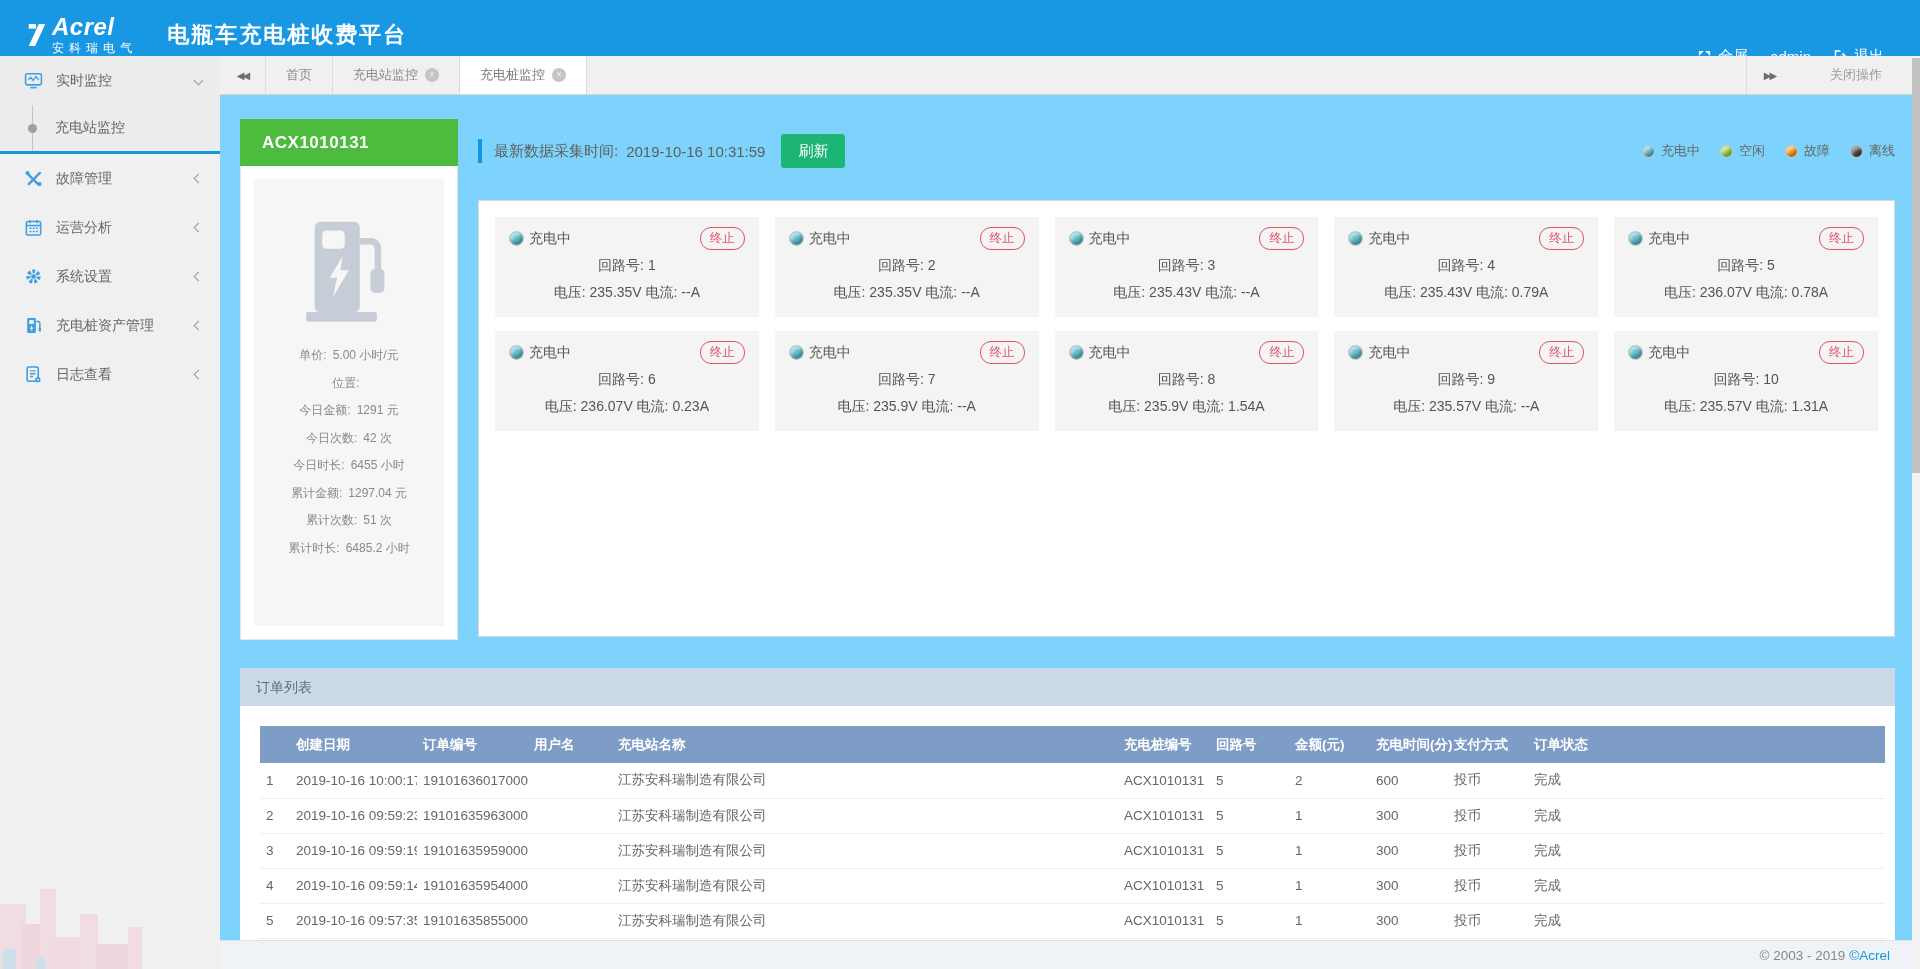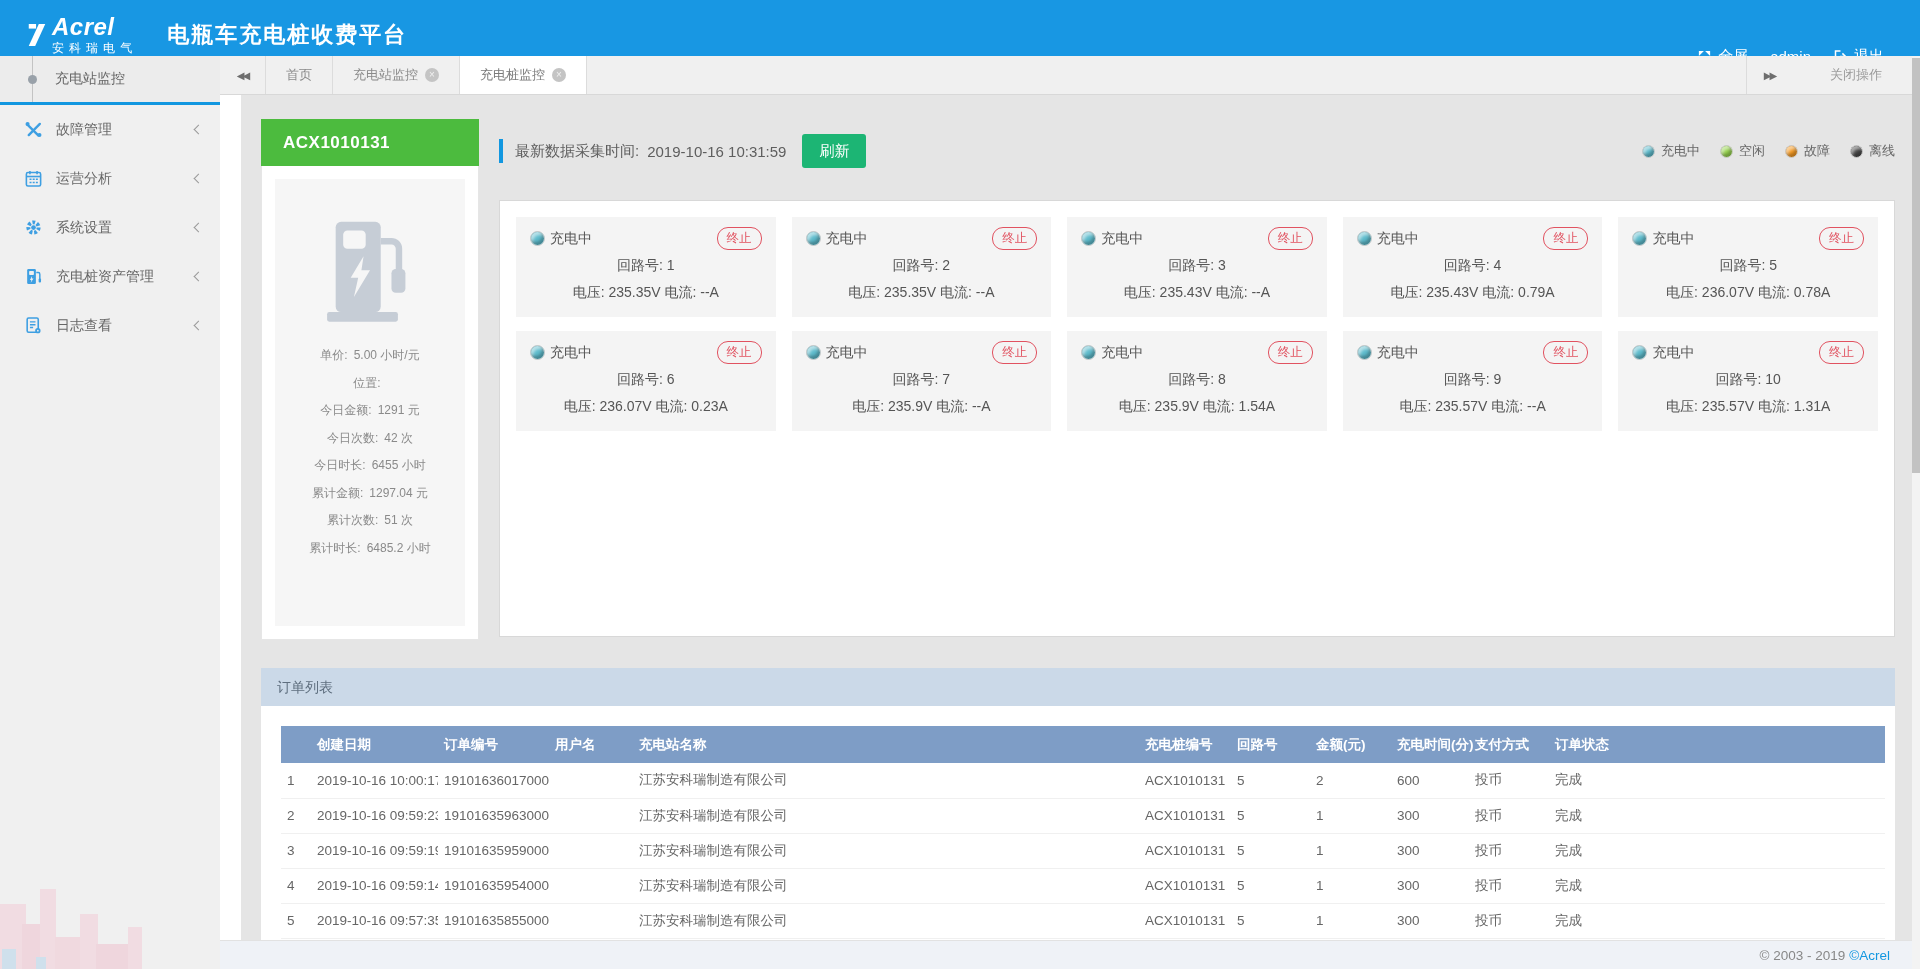--- a/index.html
+++ b/index.html
@@ -48,21 +48,21 @@
   .chev.down { border-left:none; border-right:1px solid #9A9A9A; transform:rotate(45deg); }
   .nav-sub { height:46px; display:flex; align-items:center; padding-left:24px;
     color:#666; font-size:14px; cursor:pointer; }
   .tl { position:relative; width:18px; height:100%; }
   .tl::before { content:""; position:absolute; left:8px; top:0; bottom:0; width:1px; background:#C3C3C3; }
   .tl-dot { position:absolute; left:4px; top:50%; margin-top:-4.5px; width:9px; height:9px;
     border-radius:50%; background:#99A1A9; }
   .cityscape { position:absolute; left:0; bottom:0; width:220px; height:120px; opacity:.45; }
 
   
-  .main { position:absolute; left:220px; top:95px; right:0; bottom:29px; background:#e5e5e5; overflow:hidden;margin-left:21px; }
+  .main { position:absolute; left:220px; top:95px; right:0; bottom:29px; background:#7dd3fc; overflow:hidden; }
 
   
   .device-card { position:absolute; left:20px; top:24px; width:218px; height:521px; }
   .device-card-header { height:47px; background:var(--card-header-green,#4CBB3E); color:#fff;
     font-size:17px; font-weight:bold; line-height:47px; padding-left:22px; letter-spacing:.5px; }
   .device-card-body { height:474px; background:#fff; border:1px solid #E6E6E6; border-top:none; padding:13px; }
   .device-stats-box { height:100%; background:#F6F6F6; }
   .pile-icon-wrap { text-align:center; padding:30px 0 16px; }
   .device-stats { padding:0 13px; }
   .stat-line { font-size:12px; color:#8A8A8A; margin-bottom:10.5px;text-align:center; }
@@ -169,20 +169,31 @@
         <span class="tab-close">×</span>
       </div>
     </div>
   <div class="pager right">▶▶</div>
   <div class="close-ops">关闭操作</div>
 </div>
 
 <div class="sidebar">
   <div>
       <div class="nav-group expanded">
+        <div class="nav-item">
+          <span class="nav-ico">
+            <svg viewBox="0 0 24 24">
+              <rect x="2" y="3.5" width="20" height="14" rx="2" fill="none" stroke="currentColor" stroke-width="2"></rect>
+              <path d="M5.5 11l3-3 3 4 3.5-5 3.5 4" fill="none" stroke="currentColor" stroke-width="1.6"></path>
+              <path d="M8 21h8" stroke="currentColor" stroke-width="2"></path>
+            </svg>
+          </span>
+          <span class="nav-label">实时监控</span>
+          <span class="chev down"></span>
+        </div>
         <div class="nav-sub active">
           <span class="tl">
             <i class="tl-dot"></i>
           </span>
           <span class="nav-label">充电站监控</span>
         </div>
       </div>
       <div class="nav-group">
         <div class="nav-item">
           <span class="nav-ico">

